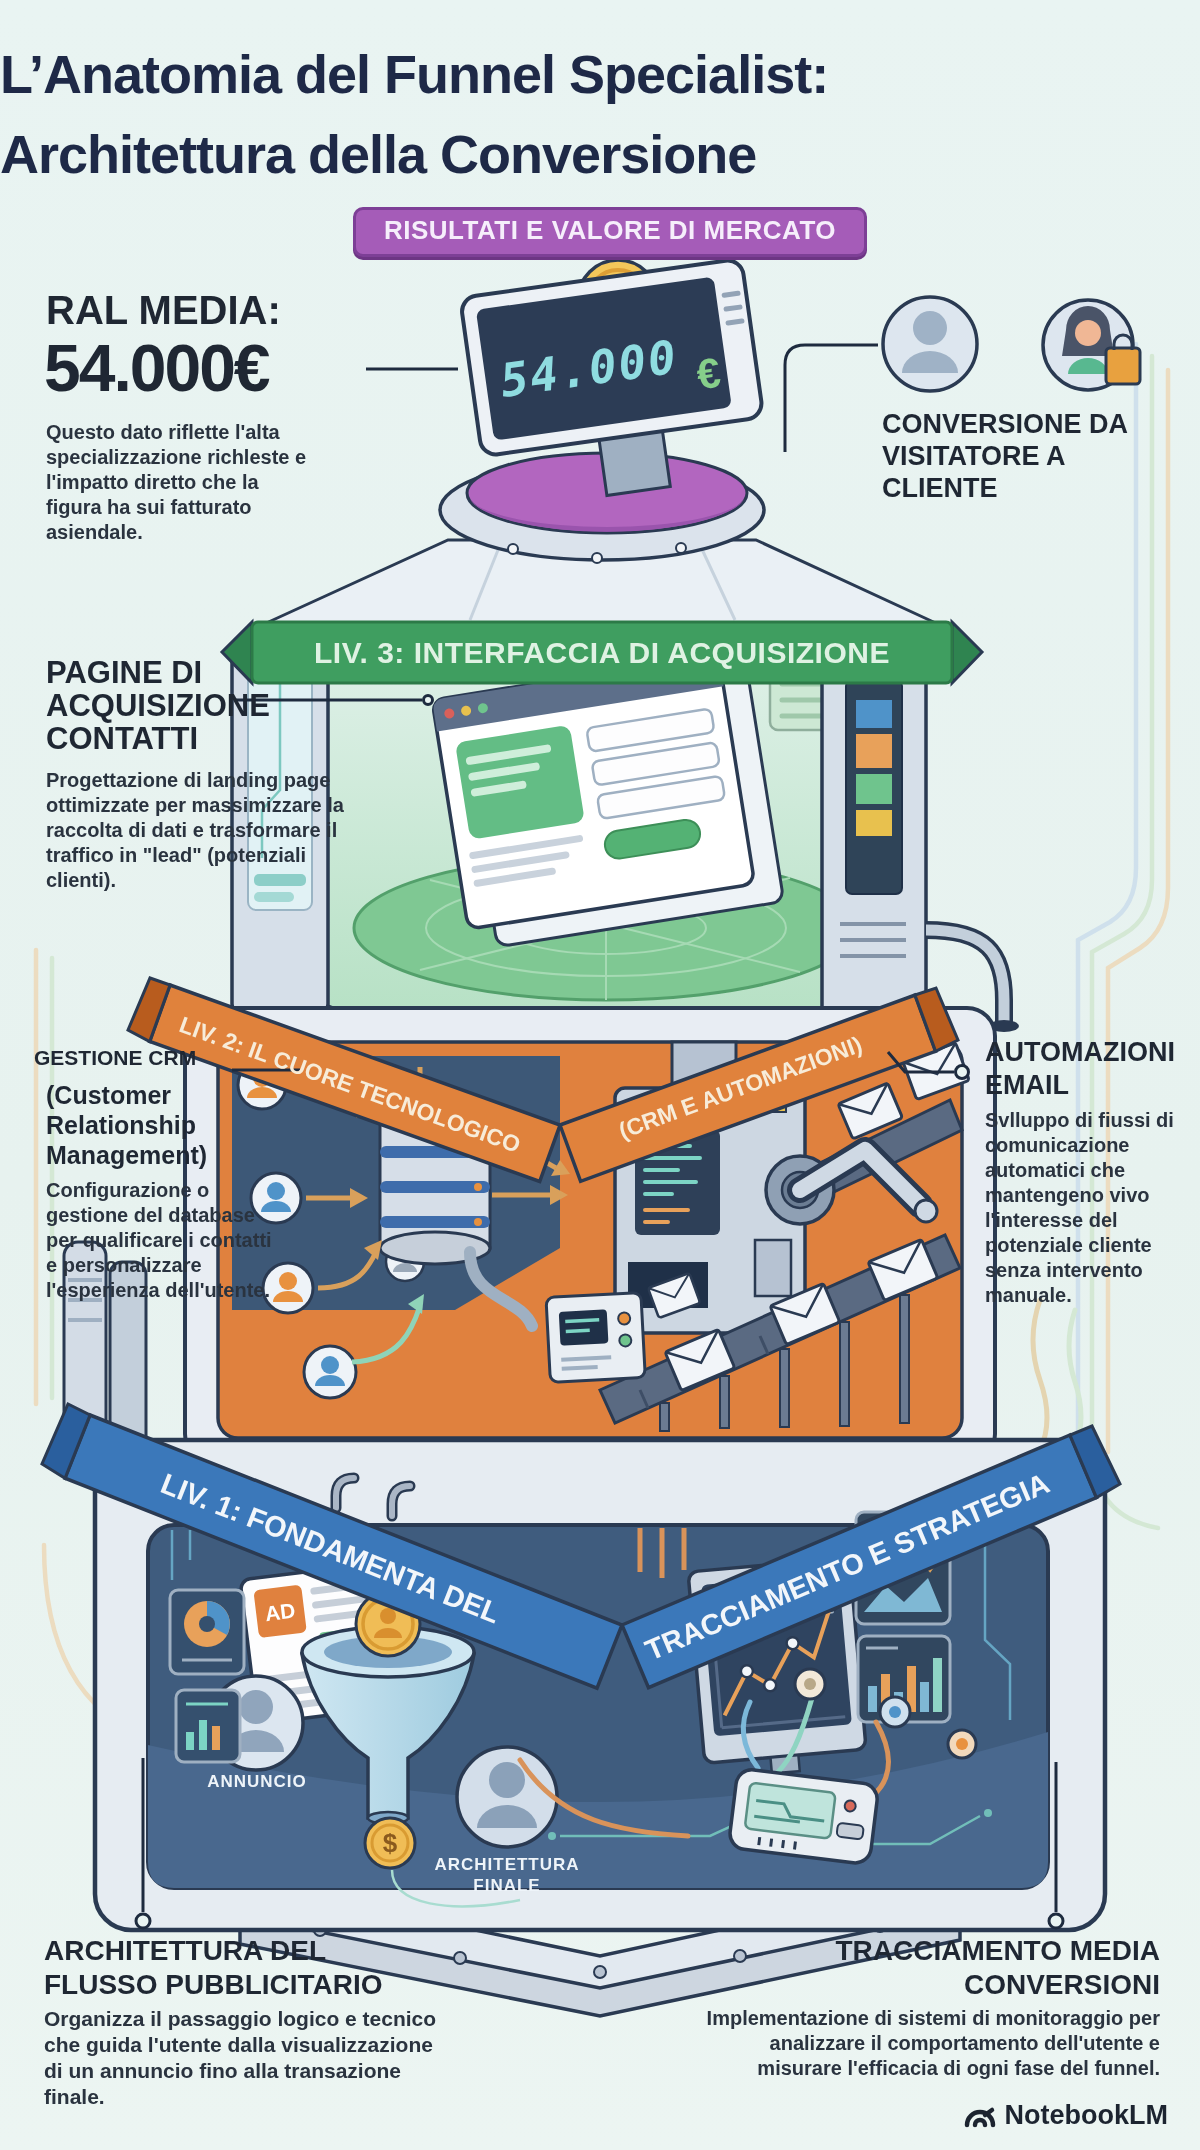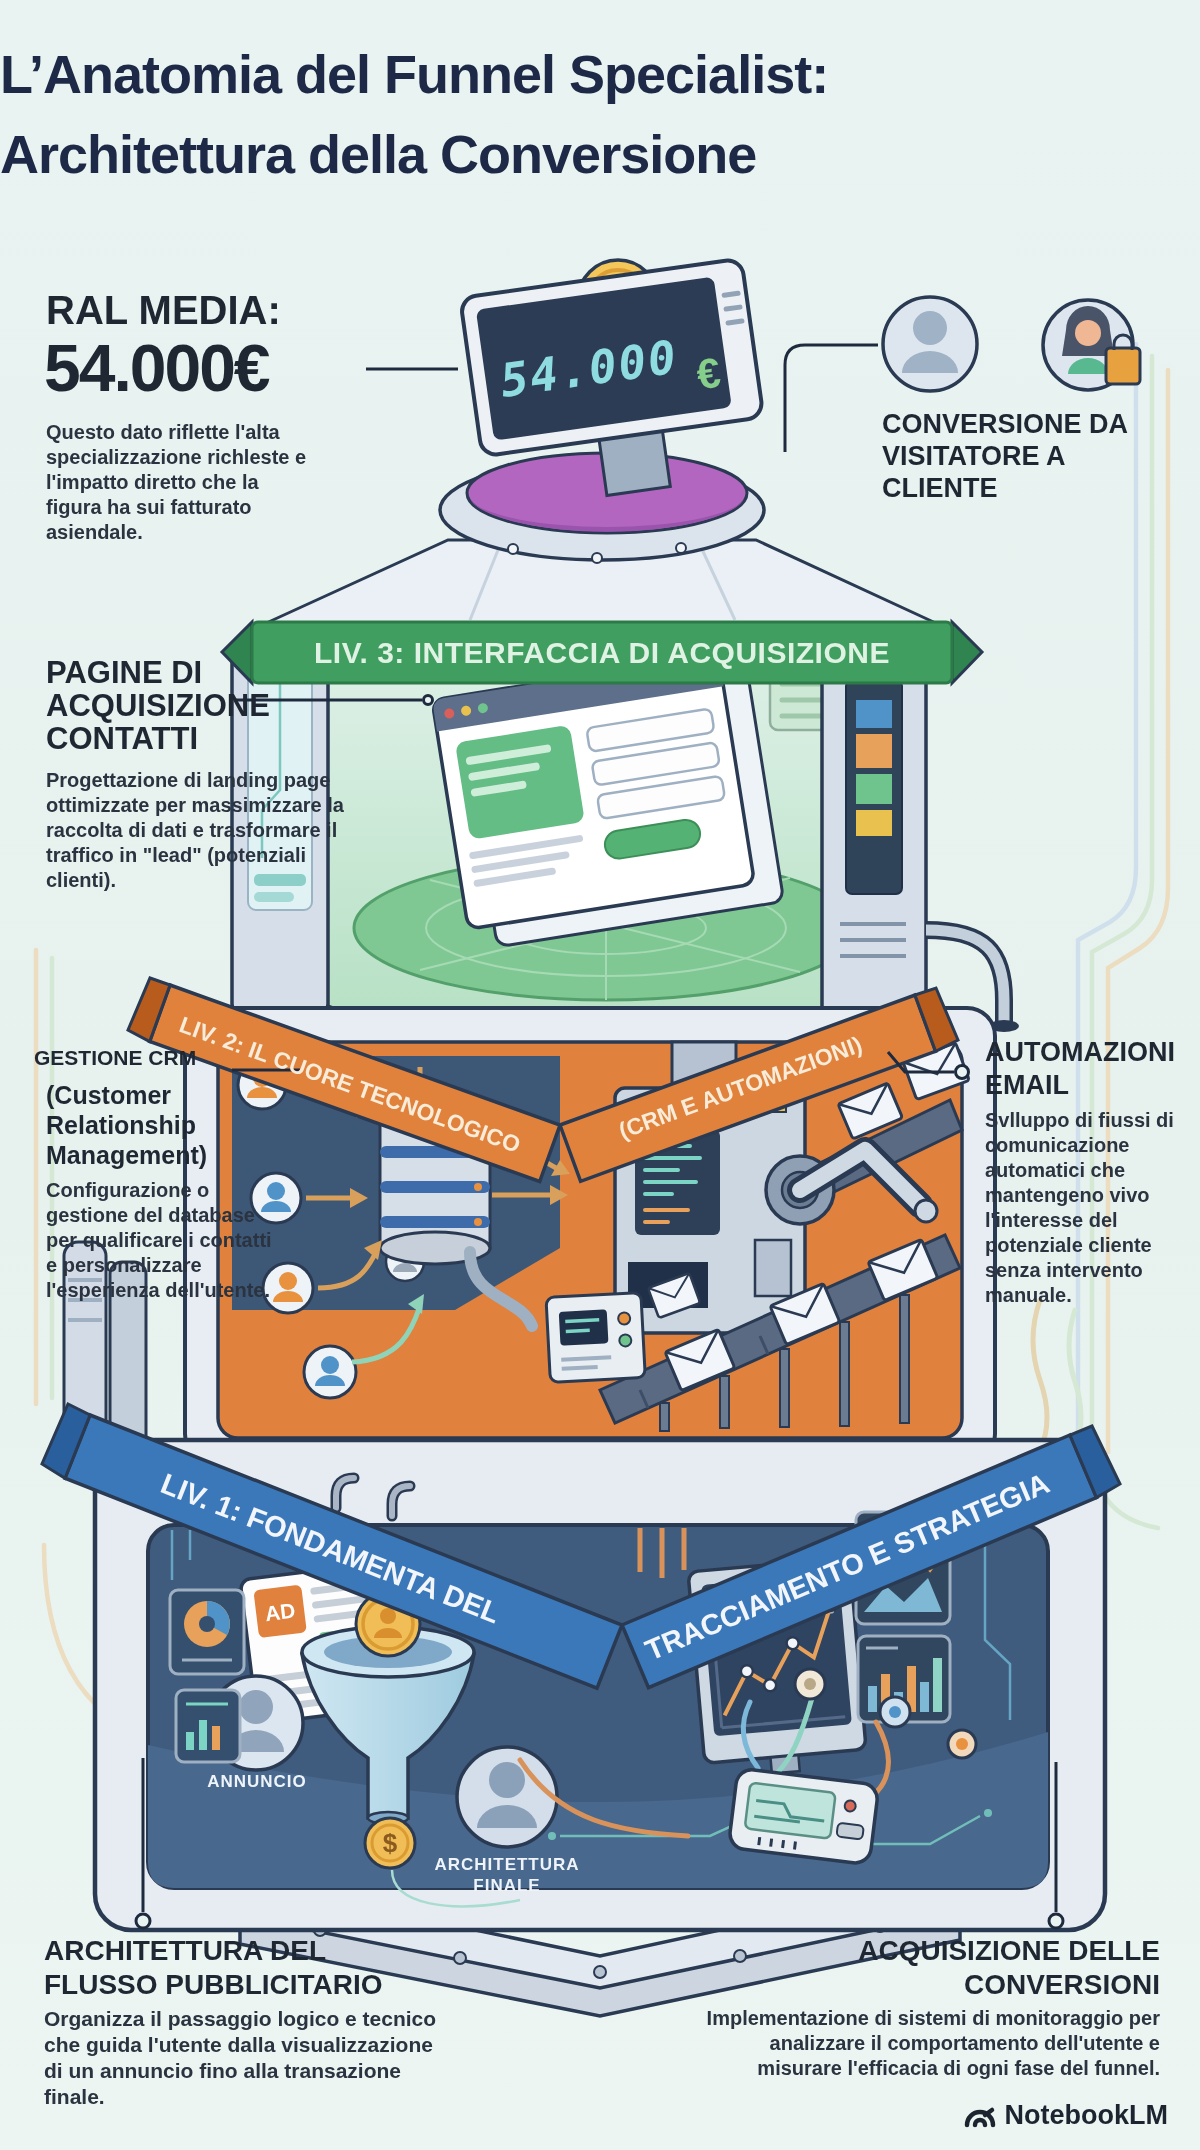--- a/index.html
+++ b/index.html
@@ -481,20 +481,21 @@
     <path d="M1056 1762 V1912"></path>
         <circle cx="1056" cy="1921" r="7" fill="#e9f4f2"></circle>
   </g>
 </svg>
 
 <div class="abs title">
   <div>L’Anatomia del Funnel Specialist:</div>
   <div>Architettura della Conversione</div>
 </div>
 
+<div class="abs badge">RISULTATI E VALORE DI MERCATO</div>
 
 <div class="abs h-big ral-label">RAL MEDIA:</div>
 <div class="abs h-big ral-value">54.000€</div>
 <div class="abs p-txt ral-desc">Questo dato riflette l'alta specializzazione richleste e l'impatto diretto che la figura ha sui fatturato asiendale.</div>
 
 <div class="abs h-big conv-title">CONVERSIONE DA VISITATORE A CLIENTE</div>
 
 <div class="abs lvl-txt lvl3-txt">LIV. 3: INTERFACCIA DI ACQUISIZIONE</div>
 
 <div class="abs h-big pagine-title">PAGINE DI ACQUISIZIONE CONTATTI</div>
@@ -512,21 +513,21 @@
 
 <div class="abs lvl-txt lvl1-left">LIV. 1: FONDAMENTA DEL</div>
 <div class="abs lvl-txt lvl1-right">TRACCIAMENTO E STRATEGIA</div>
 
 <div class="abs room-label annuncio">ANNUNCIO</div>
 <div class="abs room-label transazione">ARCHITETTURA FINALE</div>
 
 <div class="abs h-big arch-title">ARCHITETTURA DEL FLUSSO PUBBLICITARIO</div>
 <div class="abs p-txt arch-desc">Organizza il passaggio logico e tecnico che guida l'utente dalla visualizzazione di un annuncio fino alla transazione finale.</div>
 
-<div class="abs h-big trac-title">ACQUISIZIONE DELLE CONVERSIONI</div>
+<div class="abs h-big trac-title">TRACCIAMENTO MEDIA CONVERSIONI</div>
 <div class="abs p-txt trac-desc">Implementazione di sistemi di monitoraggio per analizzare il comportamento dell'utente e misurare l'efficacia di ogni fase del funnel.</div>
 
 <div class="abs footer">
   <svg width="34" height="30" viewBox="0 0 34 30">
     <path d="M4 24 A13 13 0 0 1 30 24" fill="none" stroke="#1c2430" stroke-width="4.5" stroke-linecap="round"></path>
     <path d="M12 24 A5 5 0 0 1 22 24" fill="none" stroke="#1c2430" stroke-width="4.5" stroke-linecap="round"></path>
     <path d="M22 14 L29 9" stroke="#1c2430" stroke-width="4.5" stroke-linecap="round"></path>
   </svg>
   <span class="footer-text">NotebookLM</span>
 </div>

